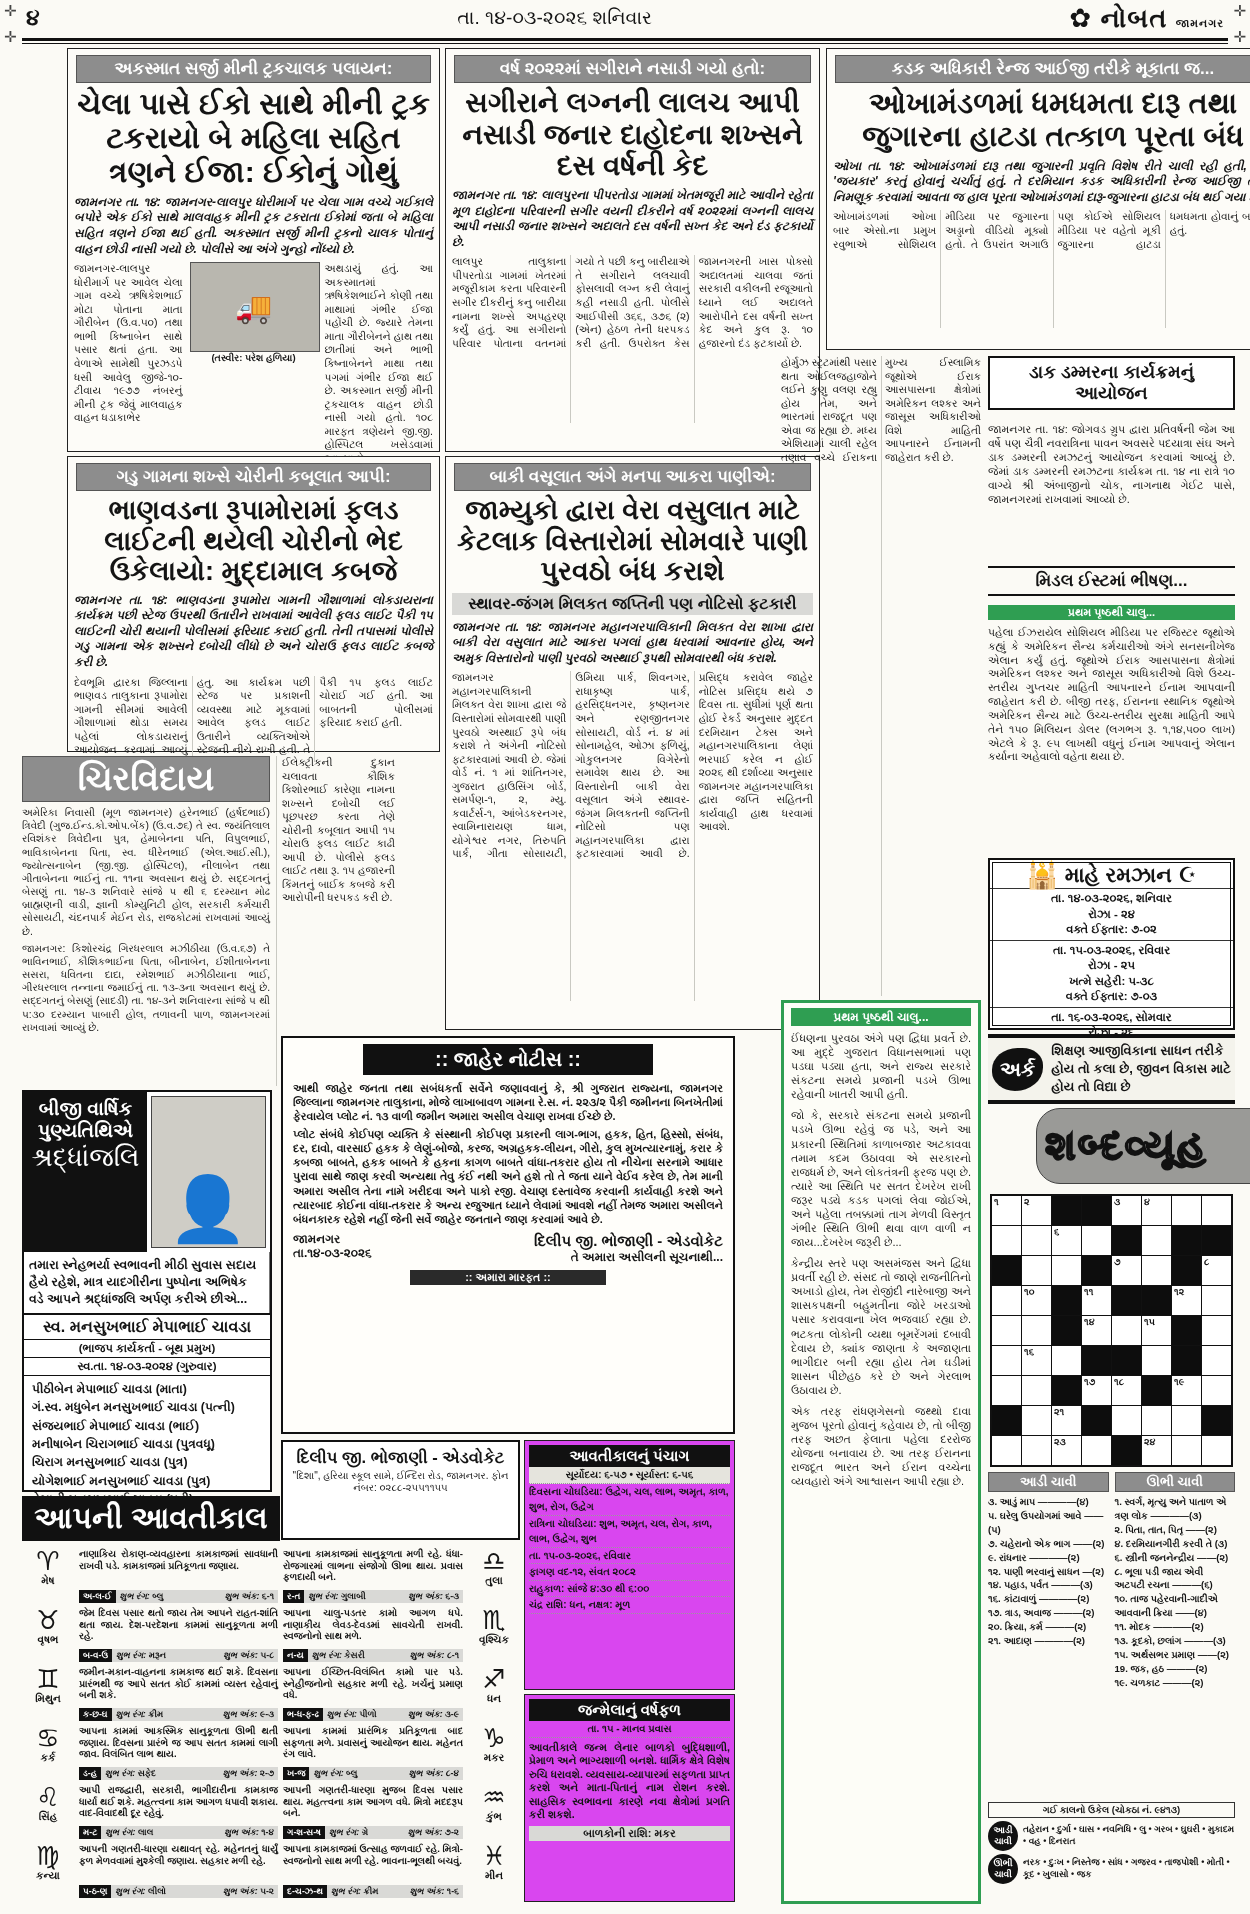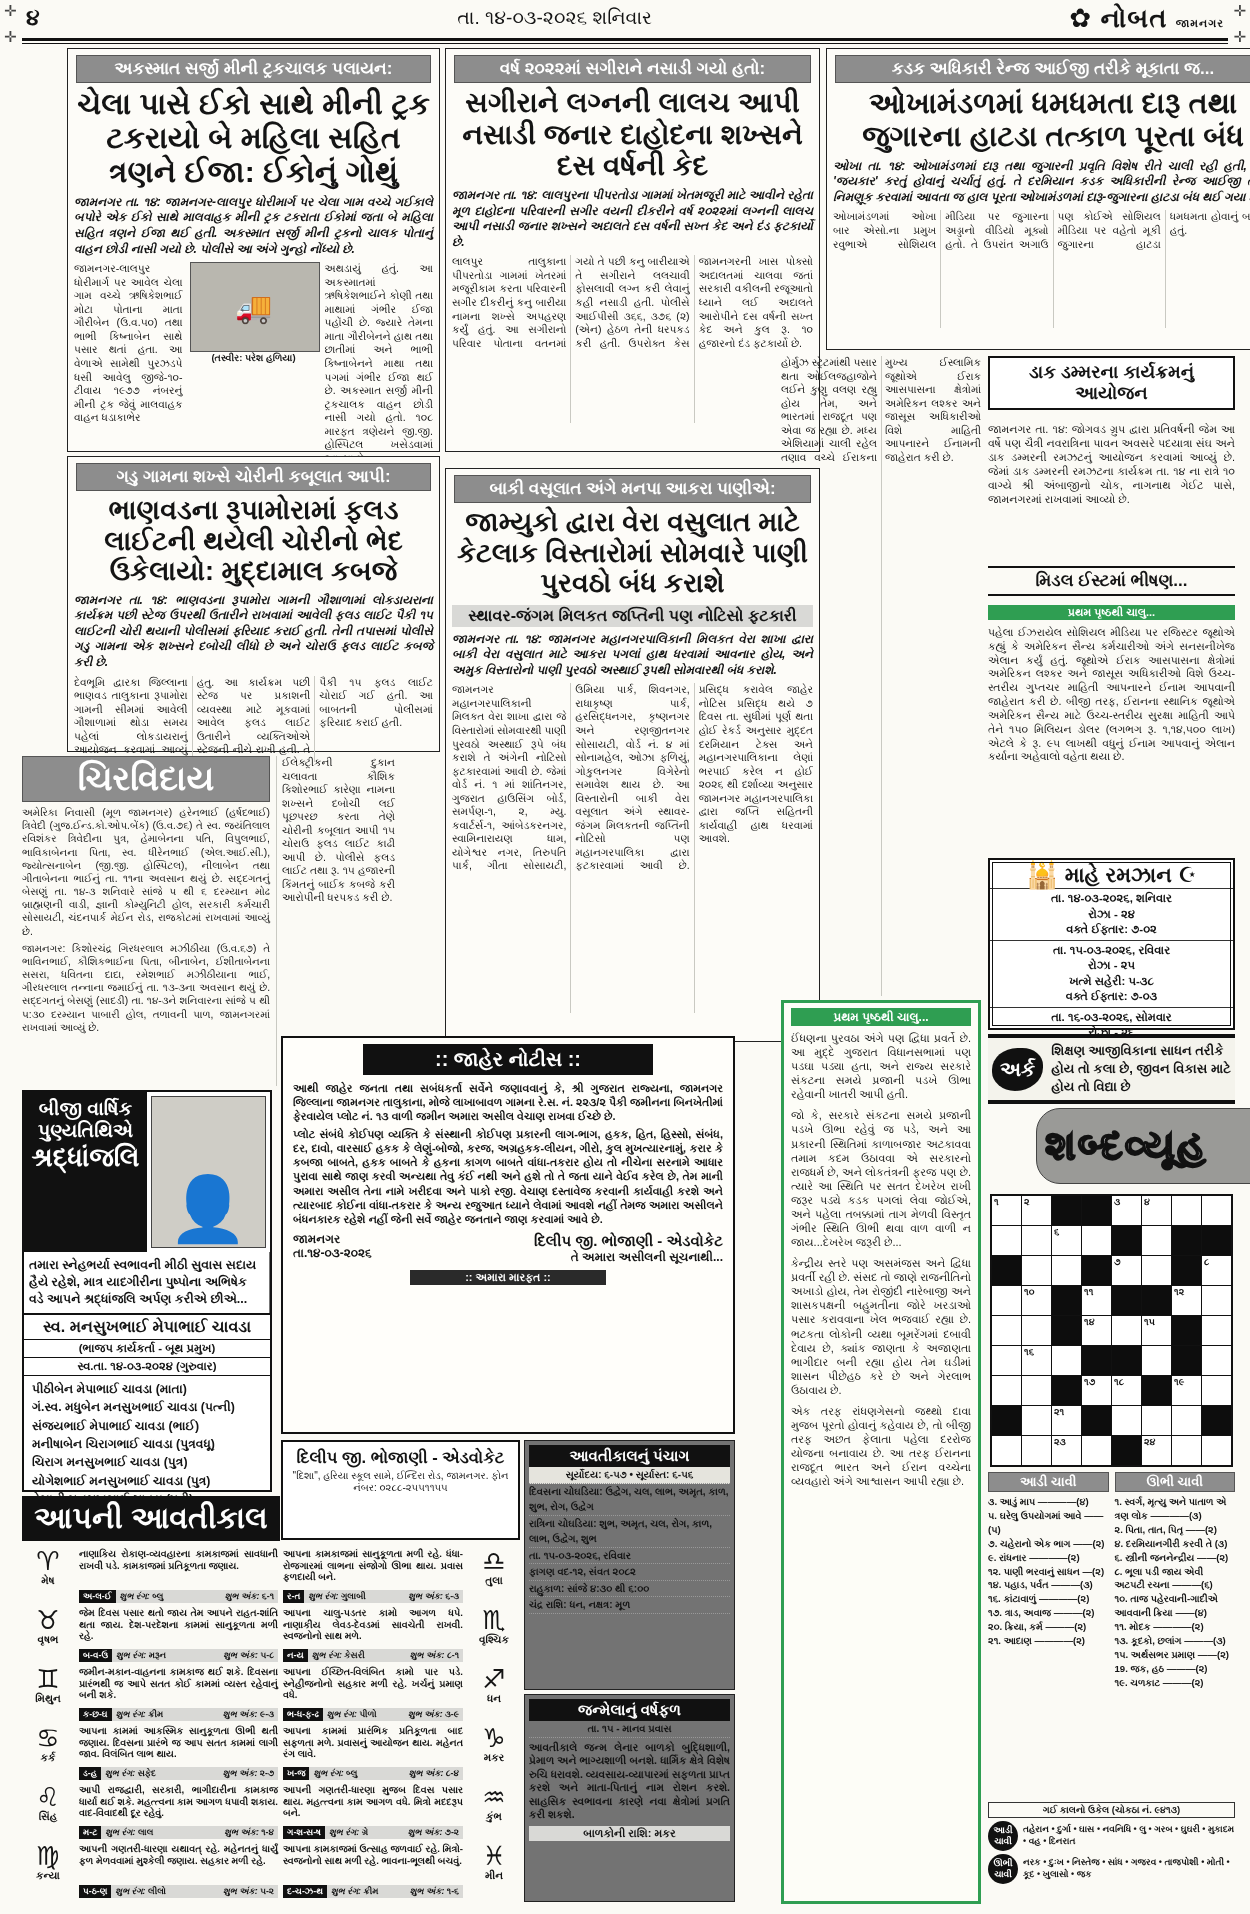--- a/index.html
+++ b/index.html
@@ -26,21 +26,21 @@
   .lead{font-size:12px;font-weight:bold;font-style:italic;text-align:justify;line-height:1.3;margin-bottom:5px;}
   .c3{column-count:3;column-gap:9px;column-rule:1px solid #c9c9c2;}
   .c4{column-count:4;column-gap:9px;column-rule:1px solid #c9c9c2;}
   .photo{background:#b9b7af;border:1px solid #555;display:flex;align-items:center;justify-content:center;color:#5d5b53;font-size:30px;}
   .cap{font-size:9.5px;text-align:center;font-weight:bold;}
   .grayband{background:#8d8d8d;color:#fff;font-weight:bold;text-align:center;}
   
   .obit{border:2px solid #111;background:#fff;}
   .obit-top{display:flex;}
   .obit-flag{background:#111;color:#fff;text-align:center;padding:6px 4px;width:118px;}
-  .obit-flag .l1{font-size:19px;font-weight:bold;} .obit-flag .l3{font-size:26px;font-weight:bold;}
+  .obit-flag .l1{font-size:19px;font-weight:bold;} .obit-flag .l3{font-size:26px;font-weight:normal;}
   .obit-trib{font-size:12.5px;font-weight:bold;padding:5px;line-height:1.35;border-right:1px solid #777;}
   .portrait{width:116px;height:150px;background:#cfcdc6;border:1px solid #444;margin:4px;display:flex;align-items:flex-end;justify-content:center;font-size:64px;color:#7a786f;}
   .obit-name{border-top:2px solid #111;border-bottom:1px solid #111;text-align:center;font-size:16px;font-weight:bold;padding:3px;}
   .obit-meta{text-align:center;font-size:11.5px;font-weight:bold;padding:2px;border-bottom:1.5px solid #111;}
   .fam{font-size:12.3px;font-weight:bold;line-height:1.5;padding:4px 8px;}
   
   .notice{border:2px solid #111;padding:6px 10px;background:#fffefa;}
   .ntitle{border:2px solid #111;display:block;margin:0 auto 6px;text-align:center;
           font-size:20px;font-weight:bold;background:#111;color:#fff;padding:2px 14px;width:60%;}
   .nsign{display:flex;justify-content:space-between;font-weight:bold;font-size:12px;margin-top:6px;}
@@ -83,21 +83,21 @@
   .hrow{display:flex;gap:5px;margin-bottom:4px;height:55px;}
   .hic{width:52px;flex:0 0 52px;text-align:center;}
   .hic .z{font-size:26px;line-height:1;} .hic .nm{font-size:10.5px;font-weight:bold;}
   .hbody{flex:1;display:flex;flex-direction:column;}
   .htxt{font-size:9.6px;font-weight:bold;line-height:1.22;flex:1;text-align:justify;}
   .hstrip{display:flex;font-size:8.8px;font-weight:bold;}
   .hini{background:#111;color:#fff;padding:1px 4px;}
   .hcol{background:#d9d9d6;padding:1px 4px;flex:1;}
   .hnum{background:#d9d9d6;padding:1px 4px;flex:1;text-align:right;}
   
-  .pc{border:1.5px solid #222;padding:4px;background:#737373;}
+  .pc{border:1.5px solid #222;padding:4px;background:#d946ef;}
   .pchead{background:#111;color:#fff;text-align:center;font-size:15px;font-weight:bold;padding:2px;}
   .pcline{font-size:10px;font-weight:bold;line-height:1.55;border-bottom:1px dotted #999;}
   .vf .bt{font-weight:bold;}
   .rashi{background:#d9d9d6;text-align:center;font-weight:bold;font-size:11px;margin-top:4px;padding:1px;}
   .strap{font-size:17px;font-weight:bold;text-align:center;border-top:2px solid #111;border-bottom:2px solid #111;padding:3px 0;}
   .pfc{font-size:11px;font-weight:bold;text-align:center;background:#2f9e52;color:#fff;padding:1px;margin:3px 0;}
   .dakbox{border:2px solid #111;text-align:center;font-size:18px;font-weight:bold;padding:4px;background:#fff;}
 </style>
 </head>
 <body>
@@ -366,21 +366,21 @@
 
   <div class="abs art" style="left:400px;top:48px;width:375px;height:404px;">
     <div class="kick">વર્ષ ૨૦૨૨માં સગીરાને નસાડી ગયો હતો:</div>
     <div class="hl hl1" style="font-size:28px;">સગીરાને લગ્નની લાલચ આપી નસાડી જનાર દાહોદના શખ્સને દસ વર્ષની કેદ</div>
     <div class="lead">જામનગર તા. ૧૪: લાલપુરના પીપરતોડા ગામમાં ખેતમજૂરી માટે આવીને રહેતા મૂળ દાહોદના પરિવારની સગીર વયની દીકરીને વર્ષ ૨૦૨૨માં લગ્નની લાલચ આપી નસાડી જનાર શખ્સને અદાલતે દસ વર્ષની સખ્ત કેદ અને દંડ ફટકાર્યો છે.</div>
     <div class="bt c3" style="height:168px;overflow:hidden;">
       <span>લાલપુર તાલુકાના પીપરતોડા ગામમાં ખેતરમાં મજૂરીકામ કરતા પરિવારની સગીર દીકરીનું કનુ બારીયા નામના શખ્સે અપહરણ કર્યું હતું. આ સગીરાનો પરિવાર પોતાના વતનમાં ગયો તે પછી કનુ બારીયાએ તે સગીરાને લલચાવી ફોસલાવી લગ્ન કરી લેવાનું કહી નસાડી હતી.</span> <span>પોલીસે આઈપીસી ૩૬૬, ૩૭૬ (૨) (એન) હેઠળ તેની ધરપકડ કરી હતી. ઉપરોક્ત કેસ જામનગરની ખાસ પોક્સો અદાલતમાં ચાલવા જતાં સરકારી વકીલની રજૂઆતો ધ્યાને લઈ અદાલતે આરોપીને દસ વર્ષની સખ્ત કેદ અને કુલ રૂ. ૧૦ હજારનો દંડ ફટકાર્યો છે.</span>
     </div>
   </div>
 
-  <div class="abs art" style="left:400px;top:468px;width:375px;height:574px;">
+  <div class="abs art" style="left:400px;top:456px;width:375px;height:574px;">
     <div class="kick">બાકી વસૂલાત અંગે મનપા આકરા પાણીએ:</div>
     <div class="hl hl2">જામ્યુકો દ્વારા વેરા વસુલાત માટે કેટલાક વિસ્તારોમાં સોમવારે પાણી પુરવઠો બંધ કરાશે</div>
     <div class="sub">સ્થાવર-જંગમ મિલકત જપ્તિની પણ નોટિસો ફટકારી</div>
     <div class="lead">જામનગર તા. ૧૪: જામનગર મહાનગરપાલિકાની મિલકત વેરા શાખા દ્વારા બાકી વેરા વસુલાત માટે આકરા પગલાં હાથ ધરવામાં આવનાર હોય, અને અમુક વિસ્તારોનો પાણી પુરવઠો અસ્થાઈ રૂપથી સોમવારથી બંધ કરાશે.</div>
     <div class="bt c3" style="height:330px;overflow:hidden;">
       <span>જામનગર મહાનગરપાલિકાની મિલકત વેરા શાખા દ્વારા જે વિસ્તારોમાં સોમવારથી પાણી પુરવઠો અસ્થાઈ રૂપે બંધ કરાશે તે અંગેની નોટિસો ફટકારવામાં આવી છે. જેમાં વોર્ડ નં. ૧ માં શાંતિનગર, ગુજરાત હાઉસિંગ બોર્ડ, સમર્પણ-૧, ૨, મ્યુ. કવાર્ટર્સ-૧, આંબેડકરનગર, સ્વામિનારાયણ ધામ, યોગેશ્વર નગર, તિરુપતિ પાર્ક, ગીતા સોસાયટી, ઉમિયા પાર્ક, શિવનગર, રાધાકૃષ્ણ પાર્ક, હરસિદ્ધનગર, કૃષ્ણનગર અને રણજીતનગર સોસાયટી, વોર્ડ નં. ૪ માં સોનામહેલ, ઓઝા ફળિયું, ગોકુલનગર વિગેરેનો સમાવેશ થાય છે.</span> <span>આ વિસ્તારોની બાકી વેરા વસૂલાત અંગે સ્થાવર-જંગમ મિલકતની જપ્તિની નોટિસો પણ મહાનગરપાલિકા દ્વારા ફટકારવામાં આવી છે.</span> <span>પ્રસિદ્ધ કરાવેલ જાહેર નોટિસ પ્રસિદ્ધ થયે ૭ દિવસ તા. સુધીમાં પૂર્ણ થતા હોઈ રેકર્ડ અનુસાર મુદ્દત દરમિયાન ટેક્સ અને મહાનગરપાલિકાના લેણાં ભરપાઈ કરેલ ન હોઈ ૨૦૨૬ થી દર્શાવ્યા અનુસાર જામનગર મહાનગરપાલિકા દ્વારા જપ્તિ સહિતની કાર્યવાહી હાથ ધરવામાં આવશે.</span>
     </div>
   </div>
 
   <div class="abs notice" style="left:281px;top:1036px;width:454px;height:398px;">

